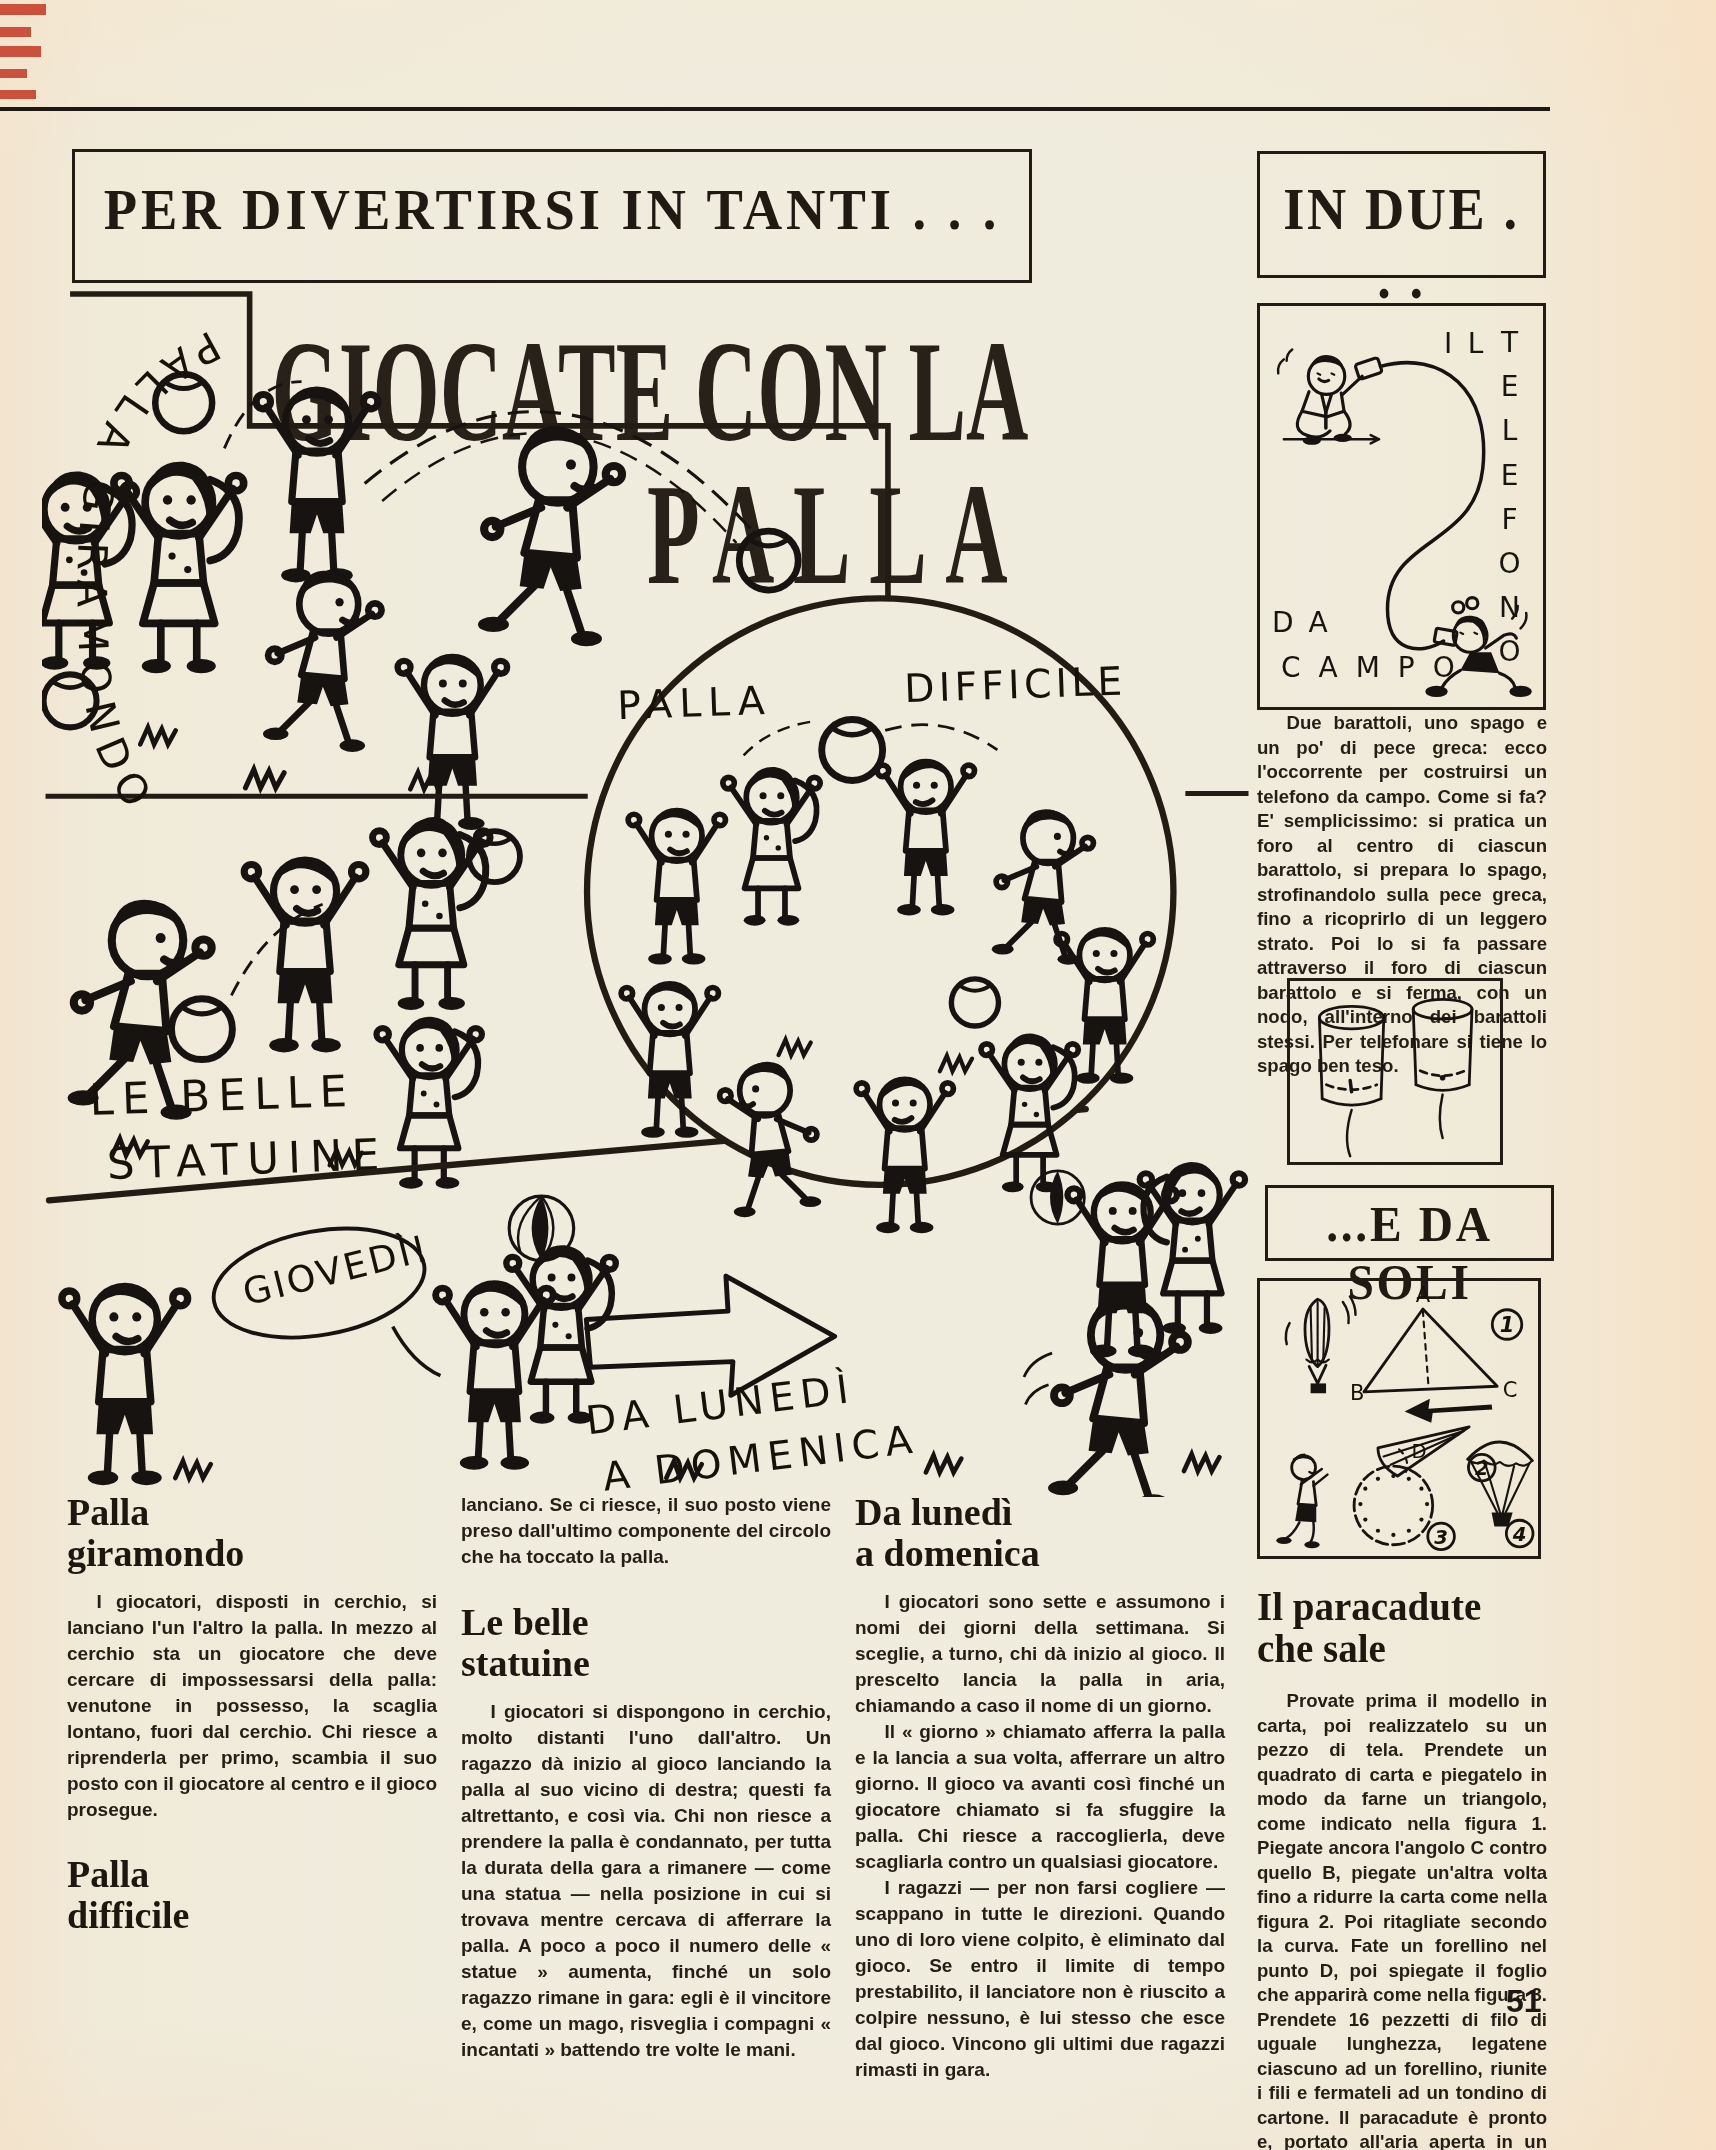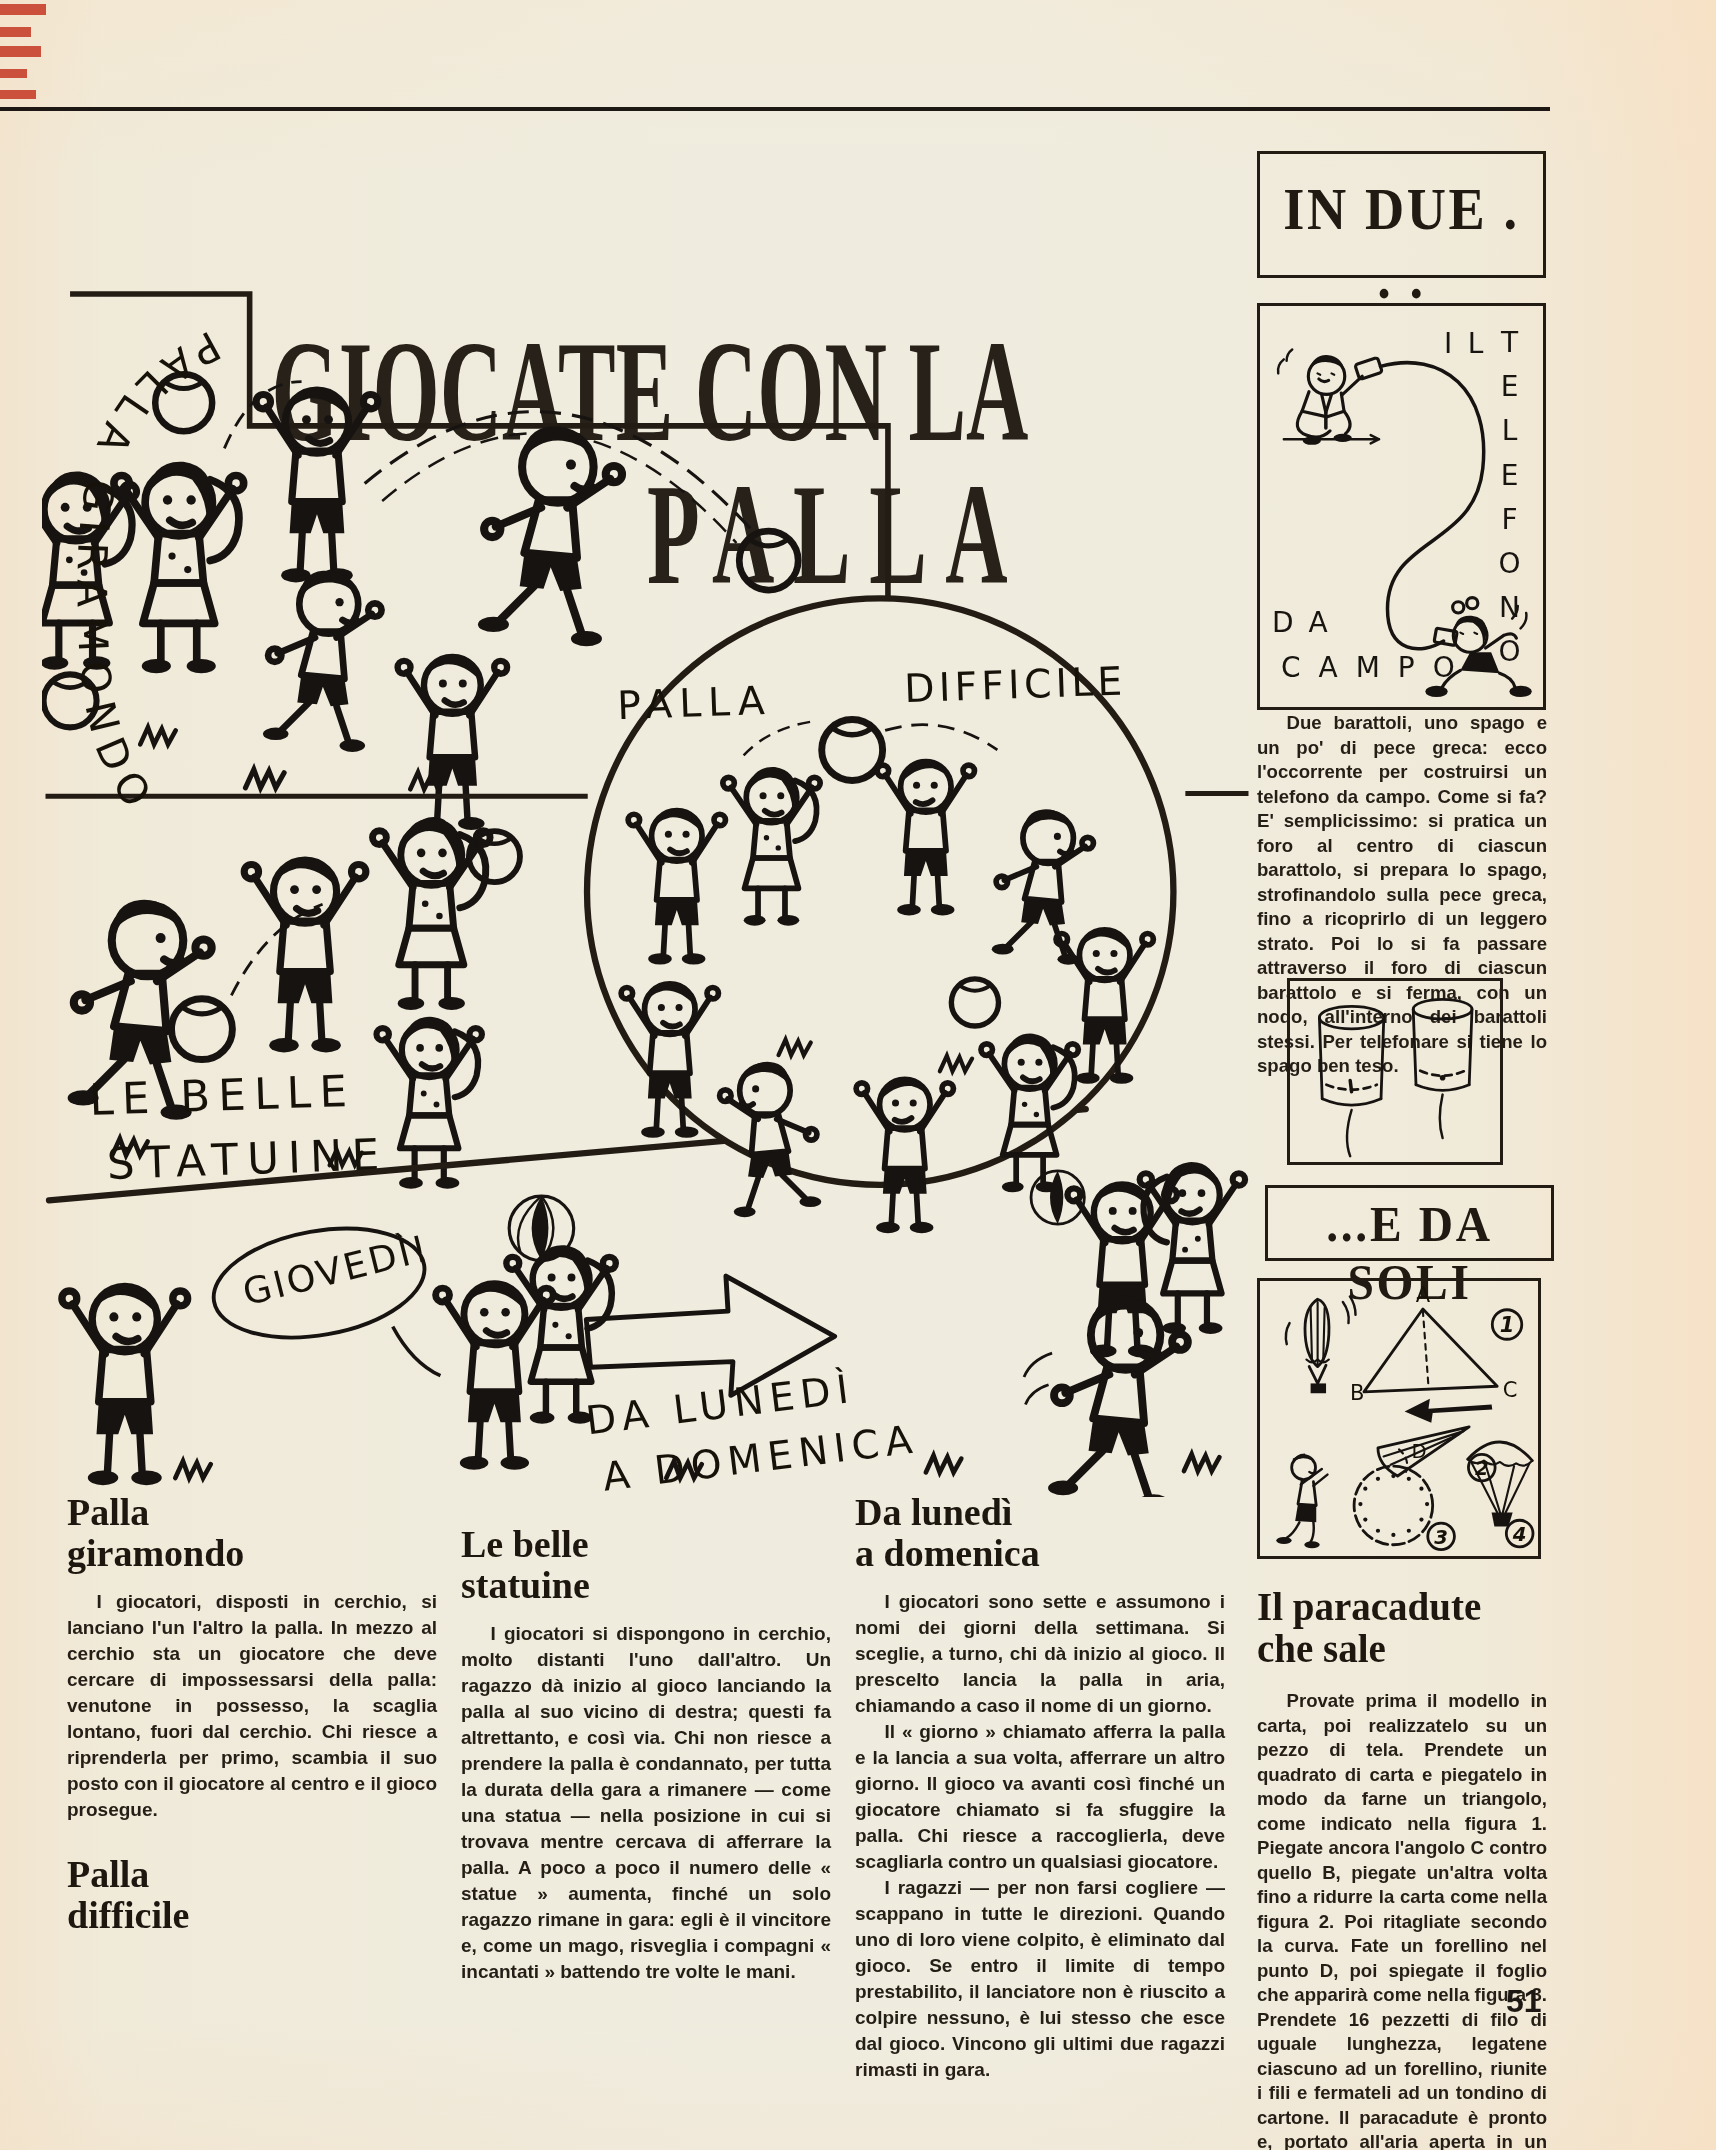--- a/index.html
+++ b/index.html
@@ -34,20 +34,23 @@
 <div id="page">
 
   <div class="redmark" style="left:0;top:4.2px;width:46px;height:11.2px;"></div>
   <div class="redmark" style="left:0;top:27px;width:31px;height:9.8px;"></div>
   <div class="redmark" style="left:0;top:46px;width:41px;height:10.5px;"></div>
   <div class="redmark" style="left:0;top:69px;width:27px;height:9px;"></div>
   <div class="redmark" style="left:0;top:90px;width:36px;height:9px;"></div>
 
   <div class="rule" style="left:0;top:107px;width:1550px;height:4.2px;"></div>
 
+  <div class="box" style="left:72px;top:149px;width:954px;height:128px;">
+    <div class="mast-title" style="margin-top:24px;font-size:58px;transform:scaleX(.94);">PER DIVERTIRSI IN TANTI . . .</div>
+  </div>
 
   <div class="box" style="left:1257px;top:151px;width:283px;height:121px;">
     <div class="mast-title" style="margin-top:21px;font-size:59px;letter-spacing:2.8px;transform:scaleX(.92);">IN DUE . . .</div>
   </div>
 
   <div class="bigtitle" style="right:689px;top:309px;font-size:144px;transform:scaleX(.60);">GIOCATE CON LA</div>
   <div class="bigtitle" style="right:691px;top:452px;font-size:144px;letter-spacing:31px;transform:scaleX(.60);">PALLA</div>
 
   <svg class="abs" style="left:42px;top:280px;" width="1210" height="1217" viewBox="60 400 1725 1735">
     <defs>
@@ -350,20 +353,21 @@
 
   <div class="bodycol c1" style="left:67px;top:1492px;width:370px;">
     <div class="arthead" style="font-size:38px;margin-bottom:15.4px;">Palla
 giramondo</div>
     <p>I giocatori, disposti in cerchio, si lanciano l'un l'altro la palla. In mezzo al cerchio sta un giocatore che deve cercare di impossessarsi della palla: venutone in possesso, la scaglia lontano, fuori dal cerchio. Chi riesce a riprenderla per primo, scambia il suo posto con il giocatore al centro e il gioco prosegue.</p>
     <div class="arthead" style="font-size:38px;margin:31px 0 15.4px;">Palla
 difficile</div>
   </div>
 
   <div class="bodycol c1" style="left:461px;top:1492px;width:370px;">
+    <p class="noindent">lanciano. Se ci riesce, il suo posto viene preso dall'ultimo componente del circolo che ha toccato la palla.</p>
     <div class="arthead" style="font-size:38px;margin:32px 0 15.4px;">Le belle
 statuine</div>
     <p>I giocatori si dispongono in cerchio, molto distanti l'uno dall'altro. Un ragazzo dà inizio al gioco lanciando la palla al suo vicino di destra; questi fa altrettanto, e così via. Chi non riesce a prendere la palla è condannato, per tutta la durata della gara a rimanere — come una statua — nella posizione in cui si trovava mentre cercava di afferrare la palla. A poco a poco il numero delle « statue » aumenta, finché un solo ragazzo rimane in gara: egli è il vincitore e, come un mago, risveglia i compagni « incantati » battendo tre volte le mani.</p>
   </div>
 
   <div class="bodycol c1" style="left:855px;top:1492px;width:370px;">
     <div class="arthead" style="font-size:38px;margin-bottom:15.4px;">Da lunedì
 a domenica</div>
     <p>I giocatori sono sette e assumono i nomi dei giorni della settimana. Si sceglie, a turno, chi dà inizio al gioco. Il prescelto lancia la palla in aria, chiamando a caso il nome di un giorno.</p>
     <p>Il « giorno » chiamato afferra la palla e la lancia a sua volta, afferrare un altro giorno. Il gioco va avanti così finché un giocatore chiamato si fa sfuggire la palla. Chi riesce a raccoglierla, deve scagliarla contro un qualsiasi giocatore.</p>

